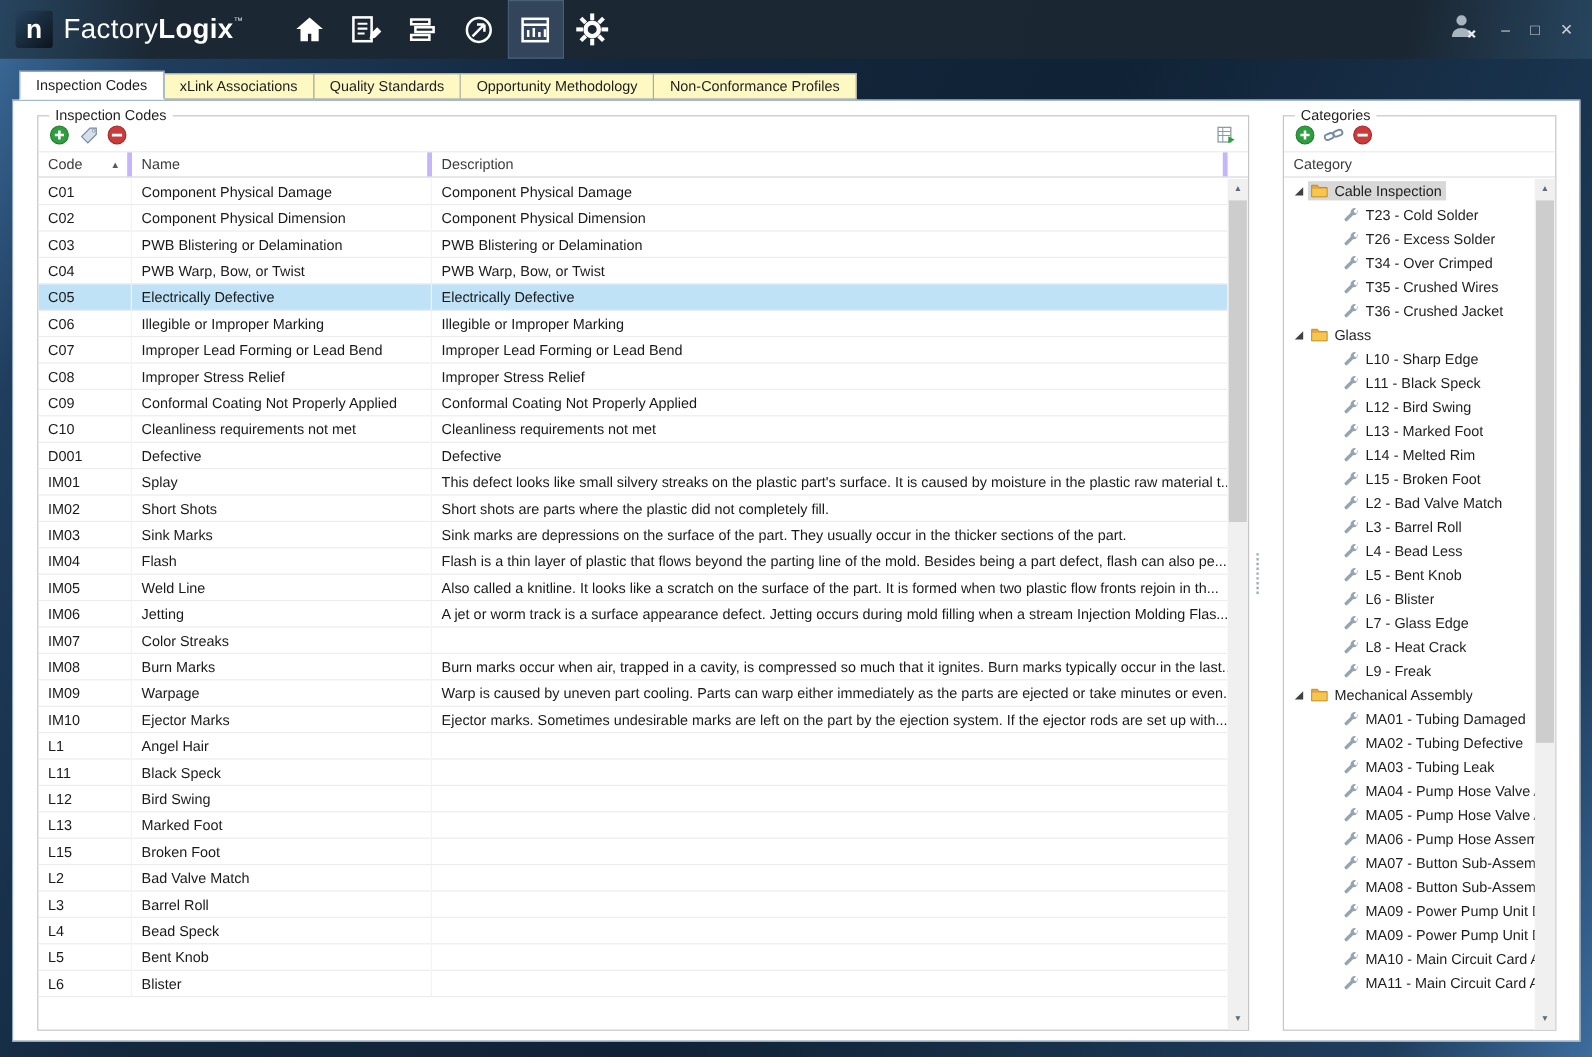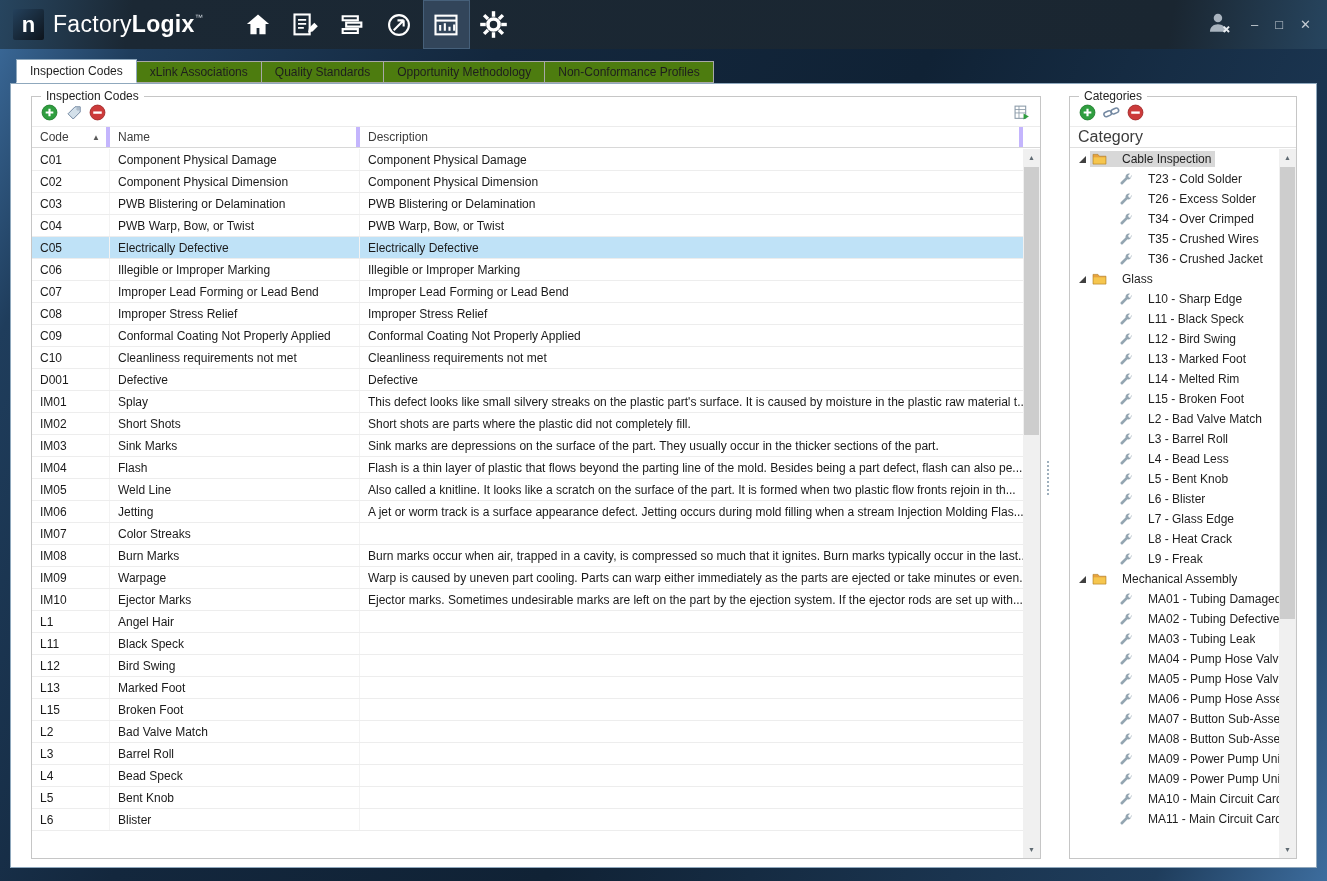--- a/index.html
+++ b/index.html
@@ -29,21 +29,21 @@
   .nav-btn { width:47px; display:flex; align-items:center; justify-content:center; cursor:pointer; }
   .nav-btn.selected { background:#32455a; box-shadow:inset 0 0 0 1px #46607a; }
   .titlebar-right { margin-left:auto; display:flex; align-items:center; gap:18px; }
   .winctl { display:flex; align-items:flex-start; gap:17px; color:#c6cdd4; font-size:13px; padding-right:6px; }
   .winctl span { cursor:pointer; line-height:1; }
 
   
   .tabstrip { position:absolute; top:59px; left:16px; height:24px; display:flex; align-items:flex-end; z-index:5; }
   .tab {
     height:22px; padding:0 13px; display:flex; align-items:center;
-    font-size:12px; color:#1e1e1e; background:#4d7c0f;
+    font-size:12px; color:#1e1e1e; background:#fef9c3;
     border:1px solid #a8a8a8; border-left:none; cursor:pointer; white-space:nowrap;
   }
   .tab:first-child { border-left:1px solid #a8a8a8; }
   .tab.active {
     height:24px; background:#fff; border:1px solid #8fa8bd; border-bottom:1px solid #fff;
     position:relative; z-index:6;
   }
 
   
   .content {
@@ -84,28 +84,28 @@
 
   
   .vscroll { position:absolute; top:23px; right:0; width:17px; bottom:0; background:#f0f0f0; }
   .vs-arrow { position:absolute; left:0; width:17px; height:17px; display:flex; align-items:center; justify-content:center; font-size:7px; color:#5f6a72; cursor:pointer; }
   .vs-up { top:0; } .vs-down { bottom:0; }
   .vs-thumb { position:absolute; left:1px; right:1px; background:#cdcdcd; cursor:pointer; }
 
   
   .cat-header {
     height:22px; border-top:1px solid #ececec; border-bottom:1px solid #e0e0e0;
-    display:flex; align-items:center; padding-left:8px; font-size:16px; color:#3c3c3c;
+    display:flex; align-items:center; padding-left:8px; font-size:12px; color:#3c3c3c;
     margin-top:0;
   }
   .tree-area { position:absolute; top:29px; left:0; right:0; bottom:0; }
   .tree-body { position:absolute; top:23px; left:0; right:17px; bottom:0; overflow:hidden; }
   .tree-row { height:20px; display:flex; align-items:center; font-size:12px; color:#1e1e1e; cursor:pointer; white-space:nowrap; }
   .tree-row .expander { width:12px; margin-left:8px; display:flex; align-items:center; }
-  .tree-row .inner { display:flex; align-items:center; gap:15px; padding:1px 4px 1px 2px; }
+  .tree-row .inner { display:flex; align-items:center; gap:5px; padding:1px 4px 1px 2px; }
   .tree-row .inner.sel { background:#d8d8d8; }
   .tree-row.child-row { padding-left:48px; }
   .tree-label { overflow:hidden; text-overflow:ellipsis; }
 
   
   .splitter { position:absolute; left:1032px; top:12px; bottom:8px; width:9px; cursor:col-resize; }
   .splitter::after { content:""; position:absolute; left:4px; top:50%; height:34px; margin-top:-17px; border-left:2px dotted #9fb0bd; }
 </style>
 </head>
 <body>

